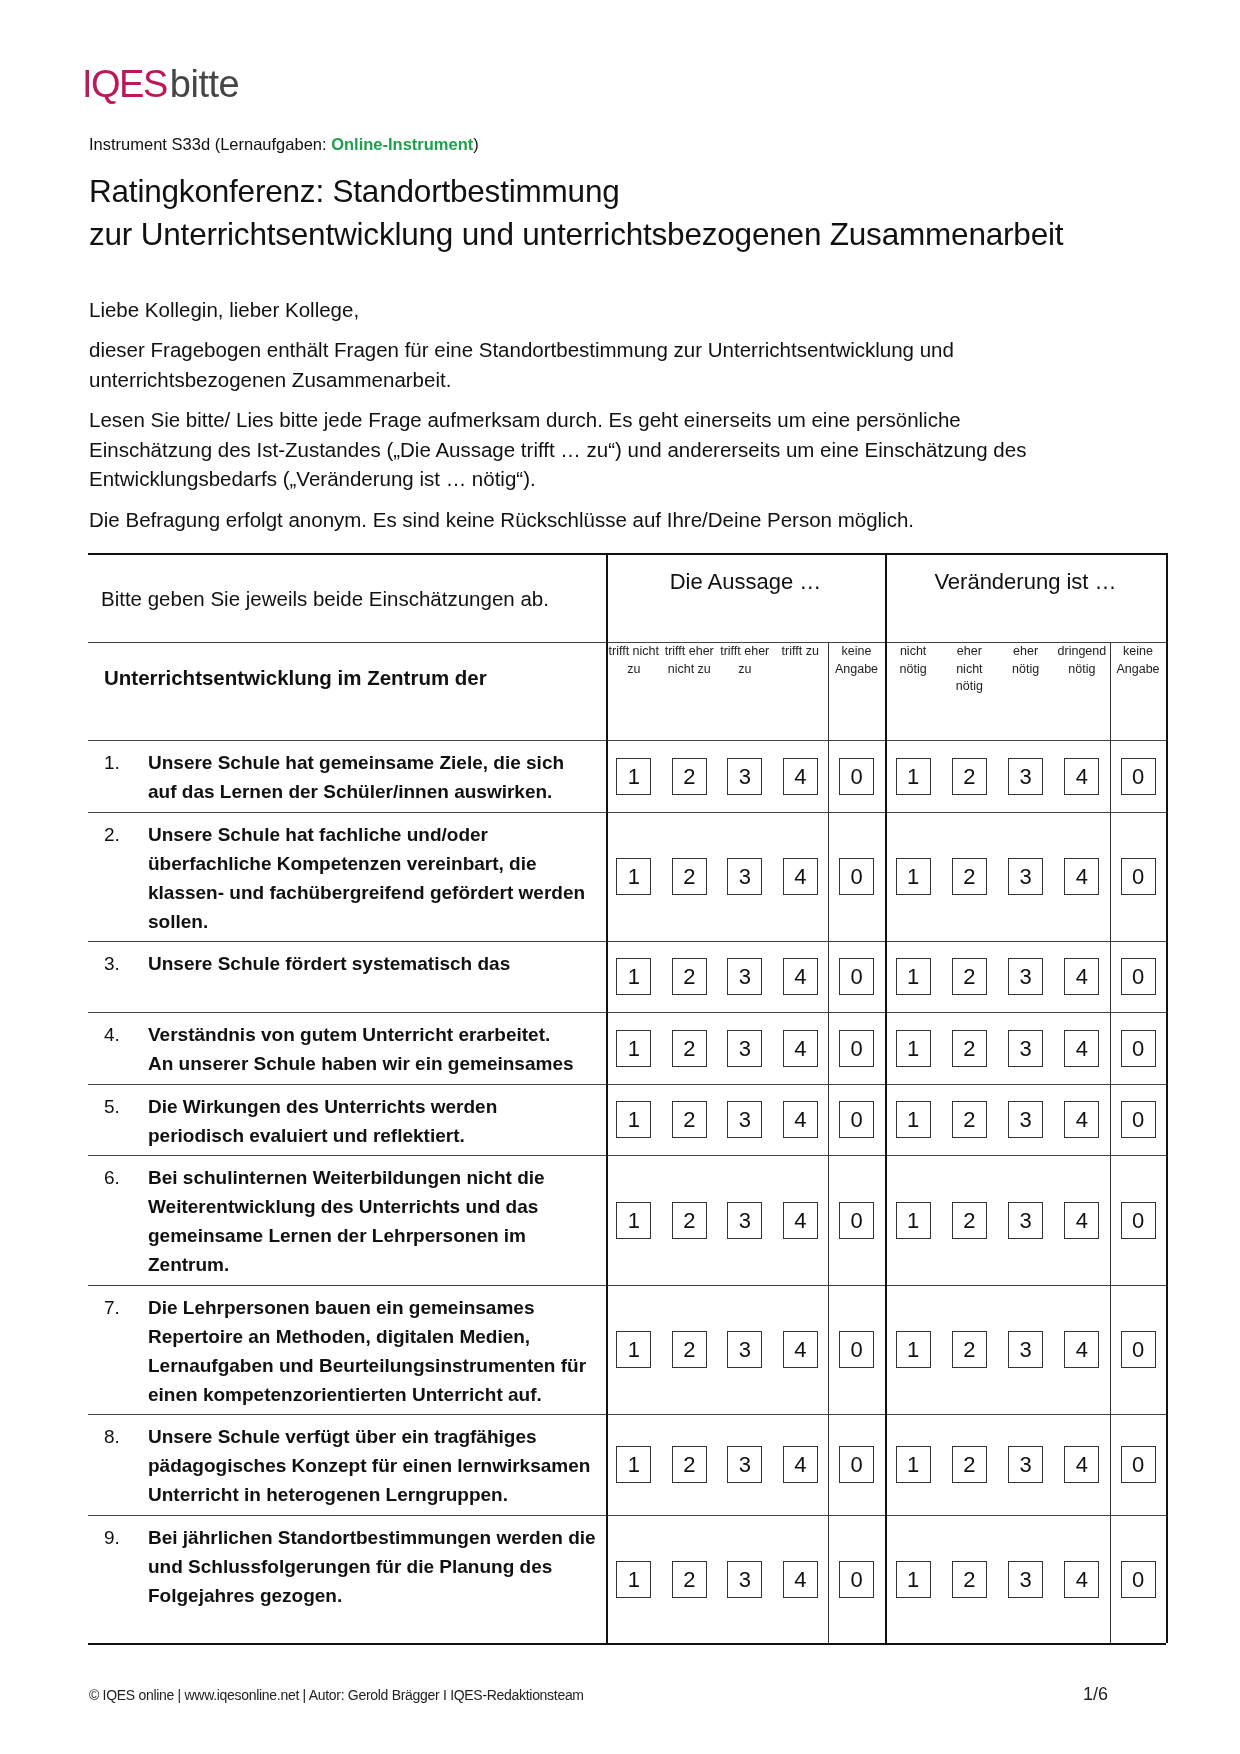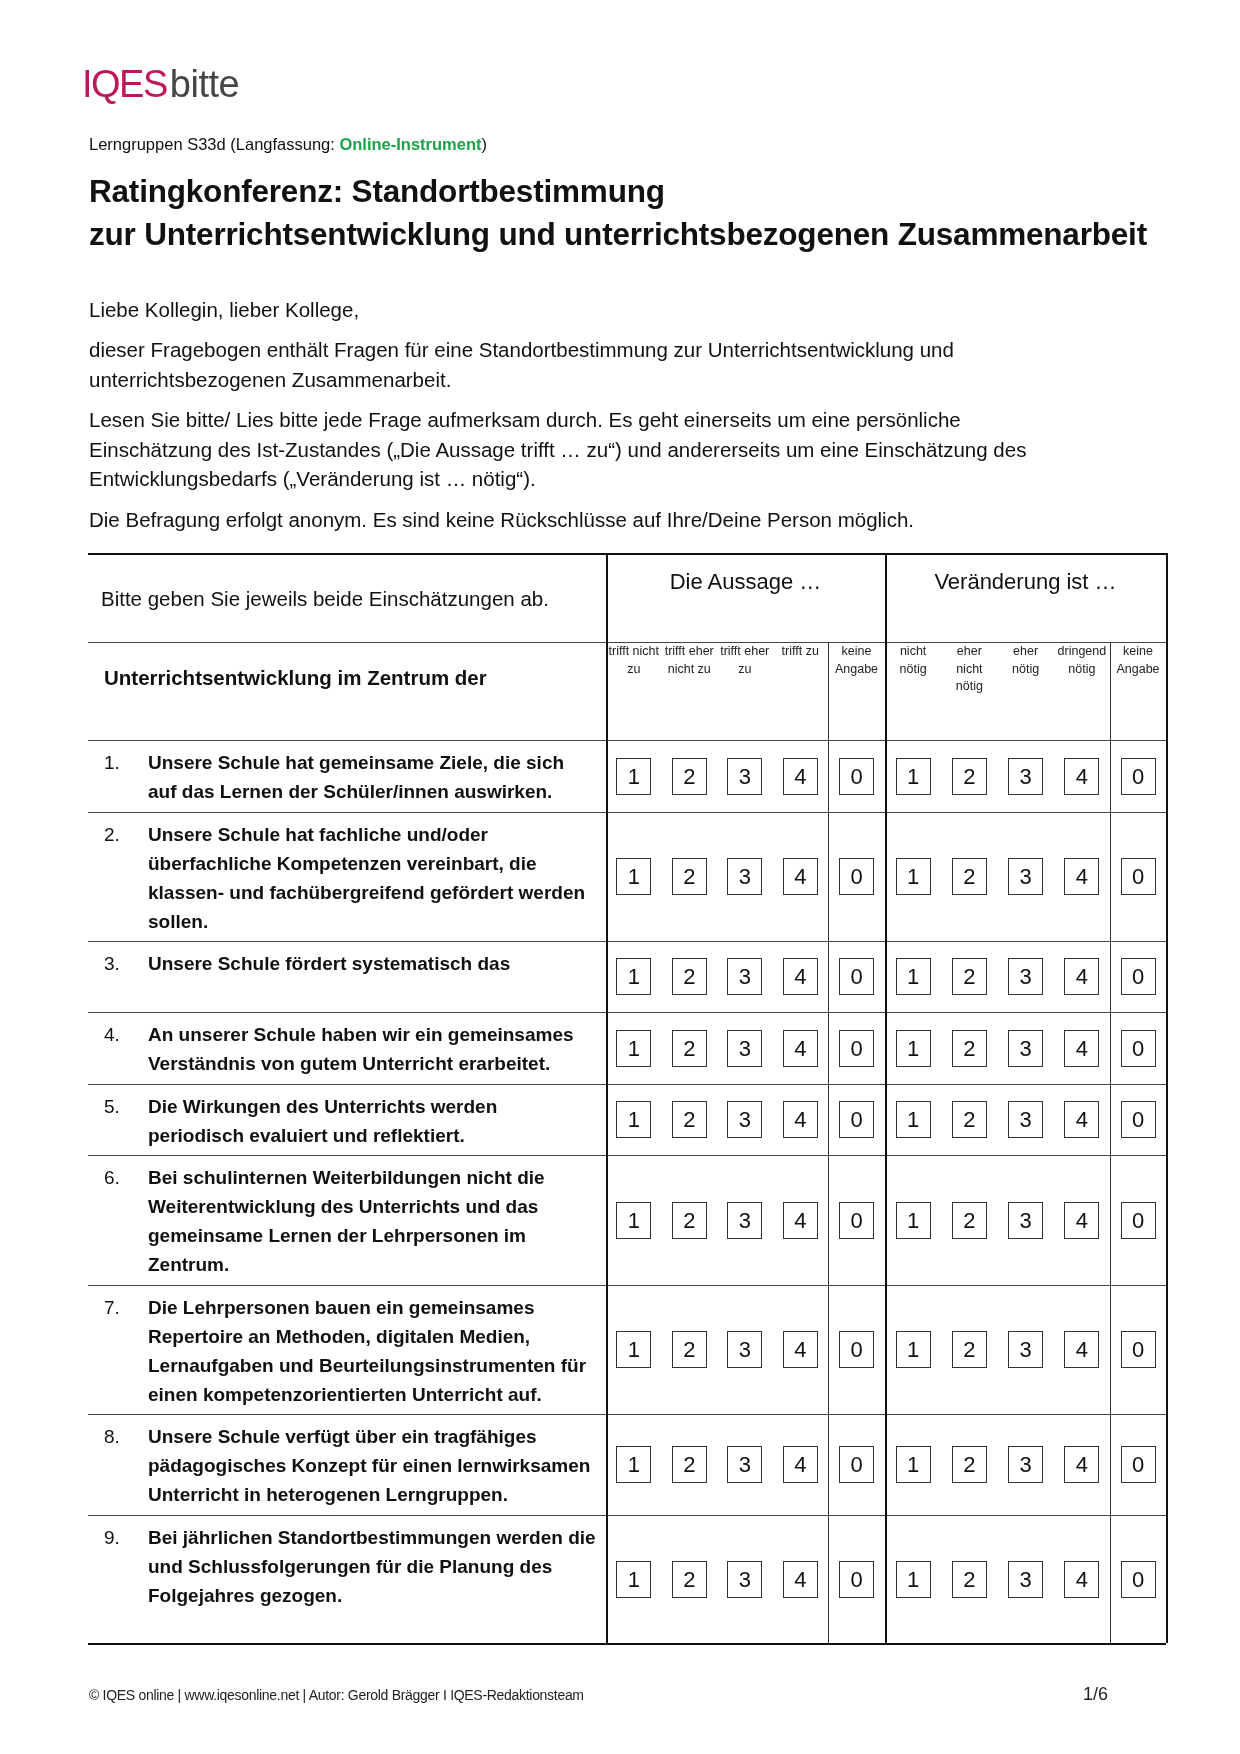--- a/index.html
+++ b/index.html
@@ -8,21 +8,21 @@
   .abs { position:absolute; }
 
   
   #logo { left:82px; top:62px; font-size:38px; letter-spacing:-1.5px; line-height:44px; white-space:nowrap; }
   #logo .iqes { color:#be185d; }
   #logo .online { color:#454545; margin-left:3px; letter-spacing:-0.5px; }
 
   #instrument { left:89px; top:134px; font-size:16.5px; line-height:20px; white-space:nowrap; }
   #instrument .green { color:#1ca34a; font-weight:bold; }
 
-  #title { left:89px; top:170px; font-size:31.5px; line-height:43px; white-space:nowrap; color:#111; letter-spacing:-0.2px;font-weight:bold; }
+  #title { left:89px; top:170px; font-size:31.5px; line-height:43px; white-space:nowrap; color:#111; letter-spacing:-0.2px; }
 
   .para { left:89px; width:1090px; font-size:20.5px; line-height:29.5px; white-space:nowrap; }
   #greet { top:295px; }
   #p1 { top:335px; }
   #p2 { top:405px; }
   #p3 { top:505px; }
 
   
   #table { left:88px; top:553px; width:1078px; height:1090px; }
   .hline { position:absolute; left:0; right:0; height:0; border-top:1.5px solid #444; }
@@ -42,21 +42,21 @@
          font-size:22px; line-height:35px; text-align:center; background:#fff; cursor:pointer; color:#111; }
 
   #footer { left:89px; top:1687px; font-size:14px; white-space:nowrap; color:#222; letter-spacing:-0.3px; }
   #pagenum { left:1083px; top:1684px; font-size:18px; color:#222; }
 </style>
 </head>
 <body>
 
 <div id="logo" class="abs"><span class="iqes">IQES</span><span class="online">bitte</span></div>
 
-<div id="instrument" class="abs"><span>Lerngruppen S33d (Langfassung: </span><span class="green">Online-Instrument</span><span>)</span></div>
+<div id="instrument" class="abs"><span>Instrument S33d (Lernaufgaben: </span><span class="green">Online-Instrument</span><span>)</span></div>
 
 <div id="title" class="abs">
   <div>Ratingkonferenz: Standortbestimmung</div>
   <div>zur Unterrichtsentwicklung und unterrichtsbezogenen Zusammenarbeit</div>
 </div>
 
 <div id="greet" class="abs para">Liebe Kollegin, lieber Kollege,</div>
 <div id="p1" class="abs para">
   <div>dieser Fragebogen enthält Fragen für eine Standortbestimmung zur Unterrichtsentwicklung und</div>
   <div>unterrichtsbezogenen Zusammenarbeit.</div>
@@ -178,22 +178,22 @@
     <div class="box" style="left: 639.25px; top: 405px;">3</div>
     <div class="box" style="left: 694.75px; top: 405px;">4</div>
     <div class="box" style="left: 751px; top: 405px;">0</div>
     <div class="box" style="left: 807.625px; top: 405px;">1</div>
     <div class="box" style="left: 863.875px; top: 405px;">2</div>
     <div class="box" style="left: 920.125px; top: 405px;">3</div>
     <div class="box" style="left: 976.375px; top: 405px;">4</div>
     <div class="box" style="left: 1032.5px; top: 405px;">0</div>
     <div class="qnum" style="left: 16px; top: 467px;">4.</div>
     <div class="qtext" style="left: 60px; top: 467px;">
+      <div>Verständnis von gutem Unterricht erarbeitet.</div>
       <div>An unserer Schule haben wir ein gemeinsames</div>
-      <div>Verständnis von gutem Unterricht erarbeitet.</div>
     </div>
     <div class="box" style="left: 528.25px; top: 476.5px;">1</div>
     <div class="box" style="left: 583.75px; top: 476.5px;">2</div>
     <div class="box" style="left: 639.25px; top: 476.5px;">3</div>
     <div class="box" style="left: 694.75px; top: 476.5px;">4</div>
     <div class="box" style="left: 751px; top: 476.5px;">0</div>
     <div class="box" style="left: 807.625px; top: 476.5px;">1</div>
     <div class="box" style="left: 863.875px; top: 476.5px;">2</div>
     <div class="box" style="left: 920.125px; top: 476.5px;">3</div>
     <div class="box" style="left: 976.375px; top: 476.5px;">4</div>

